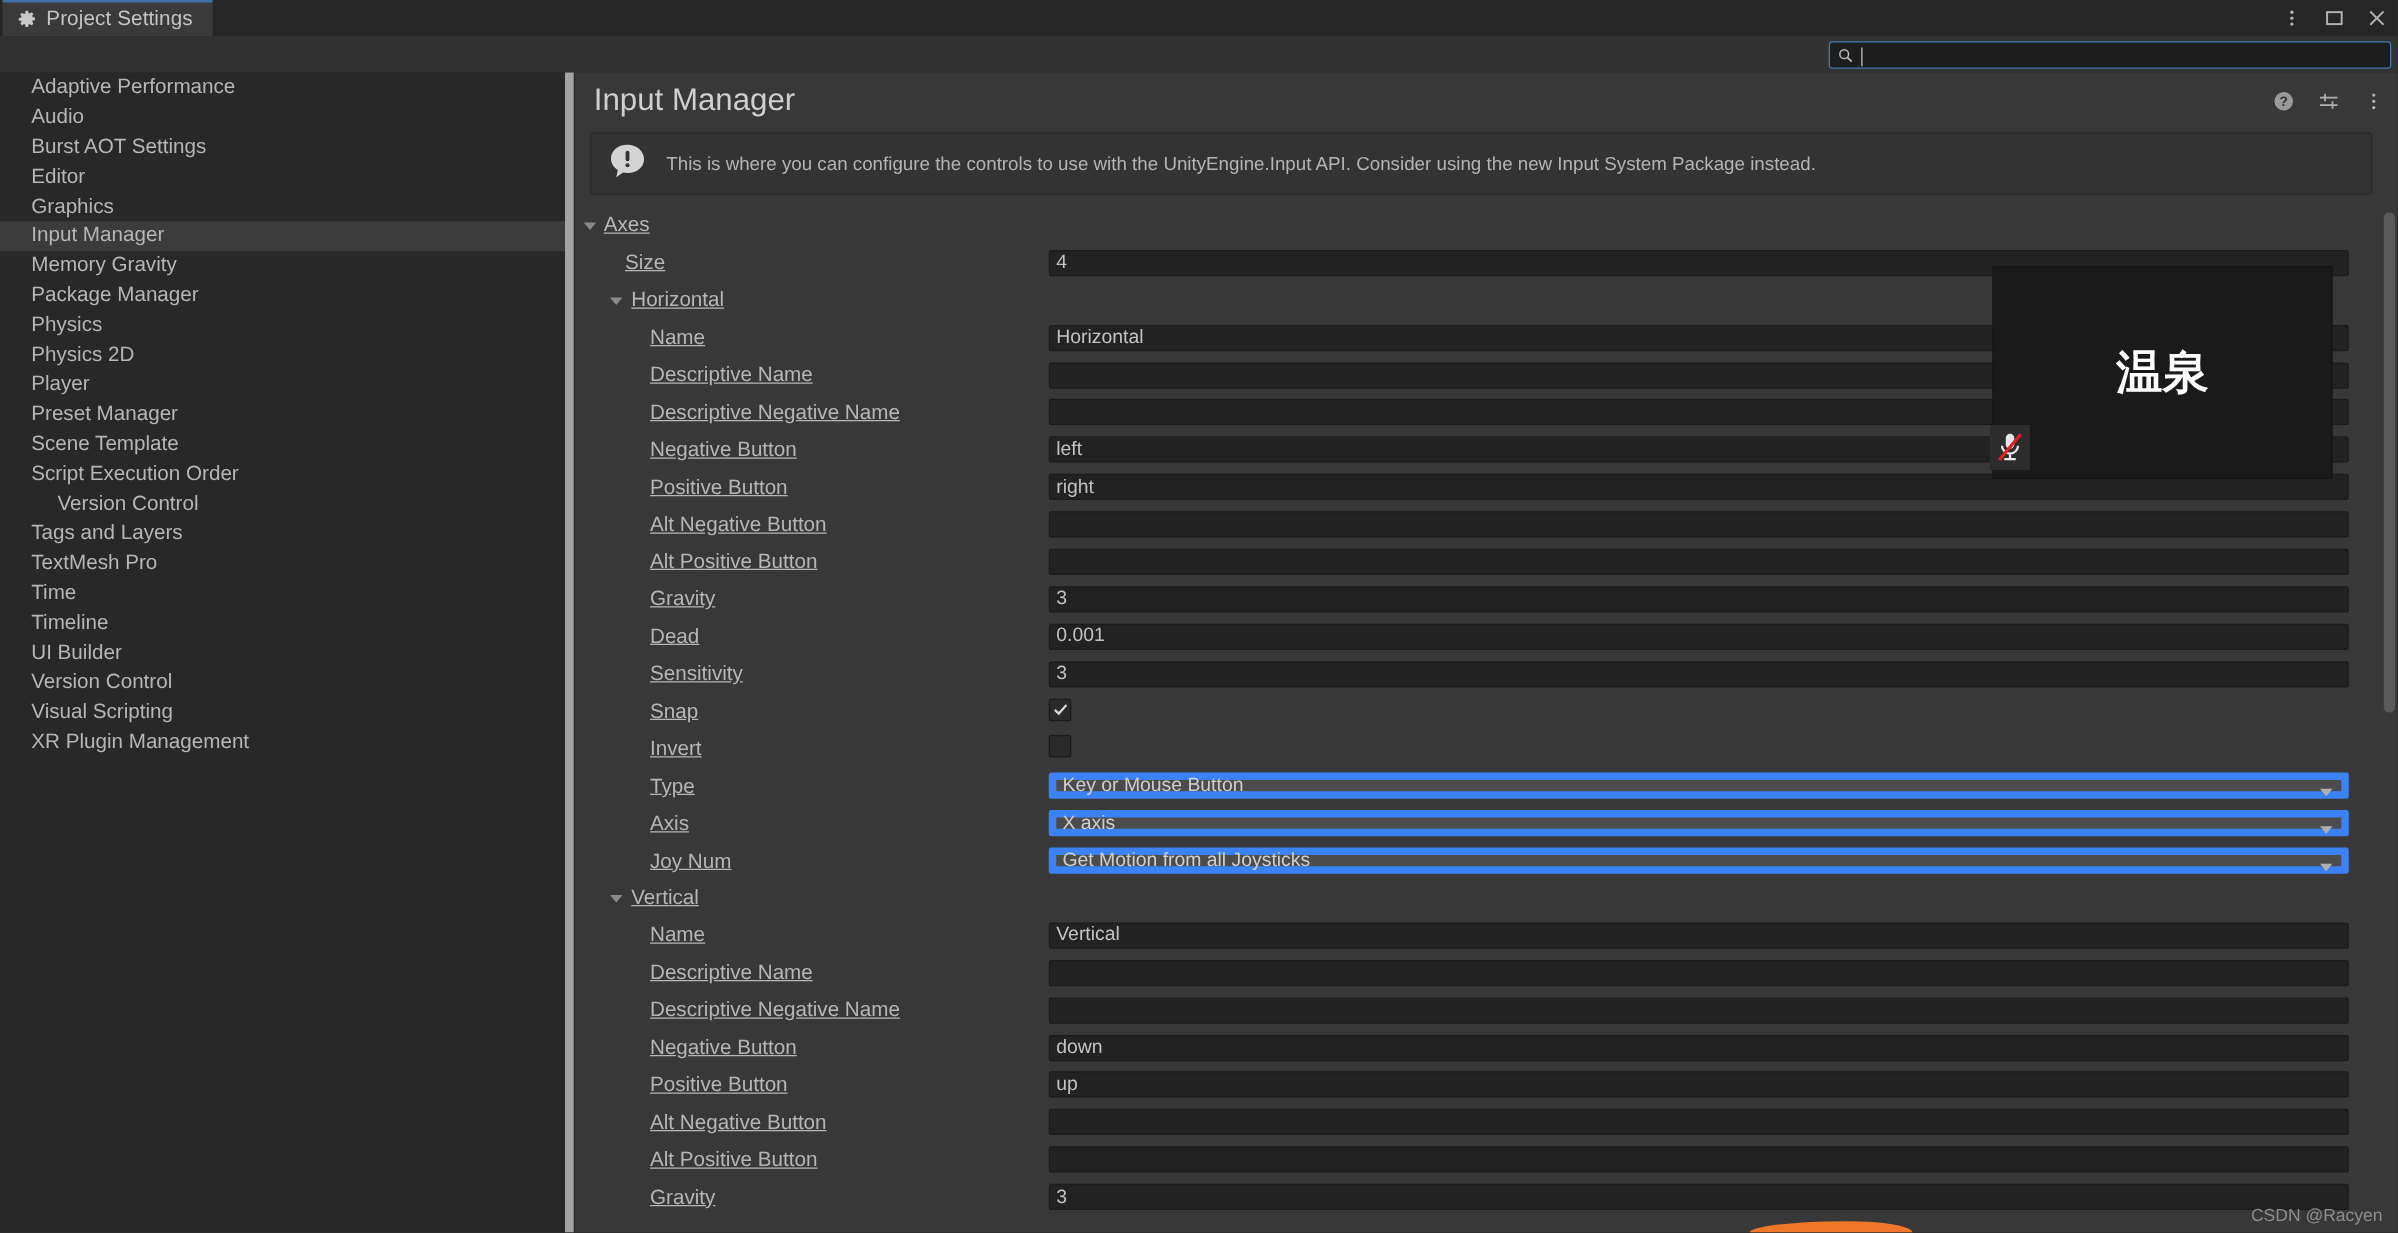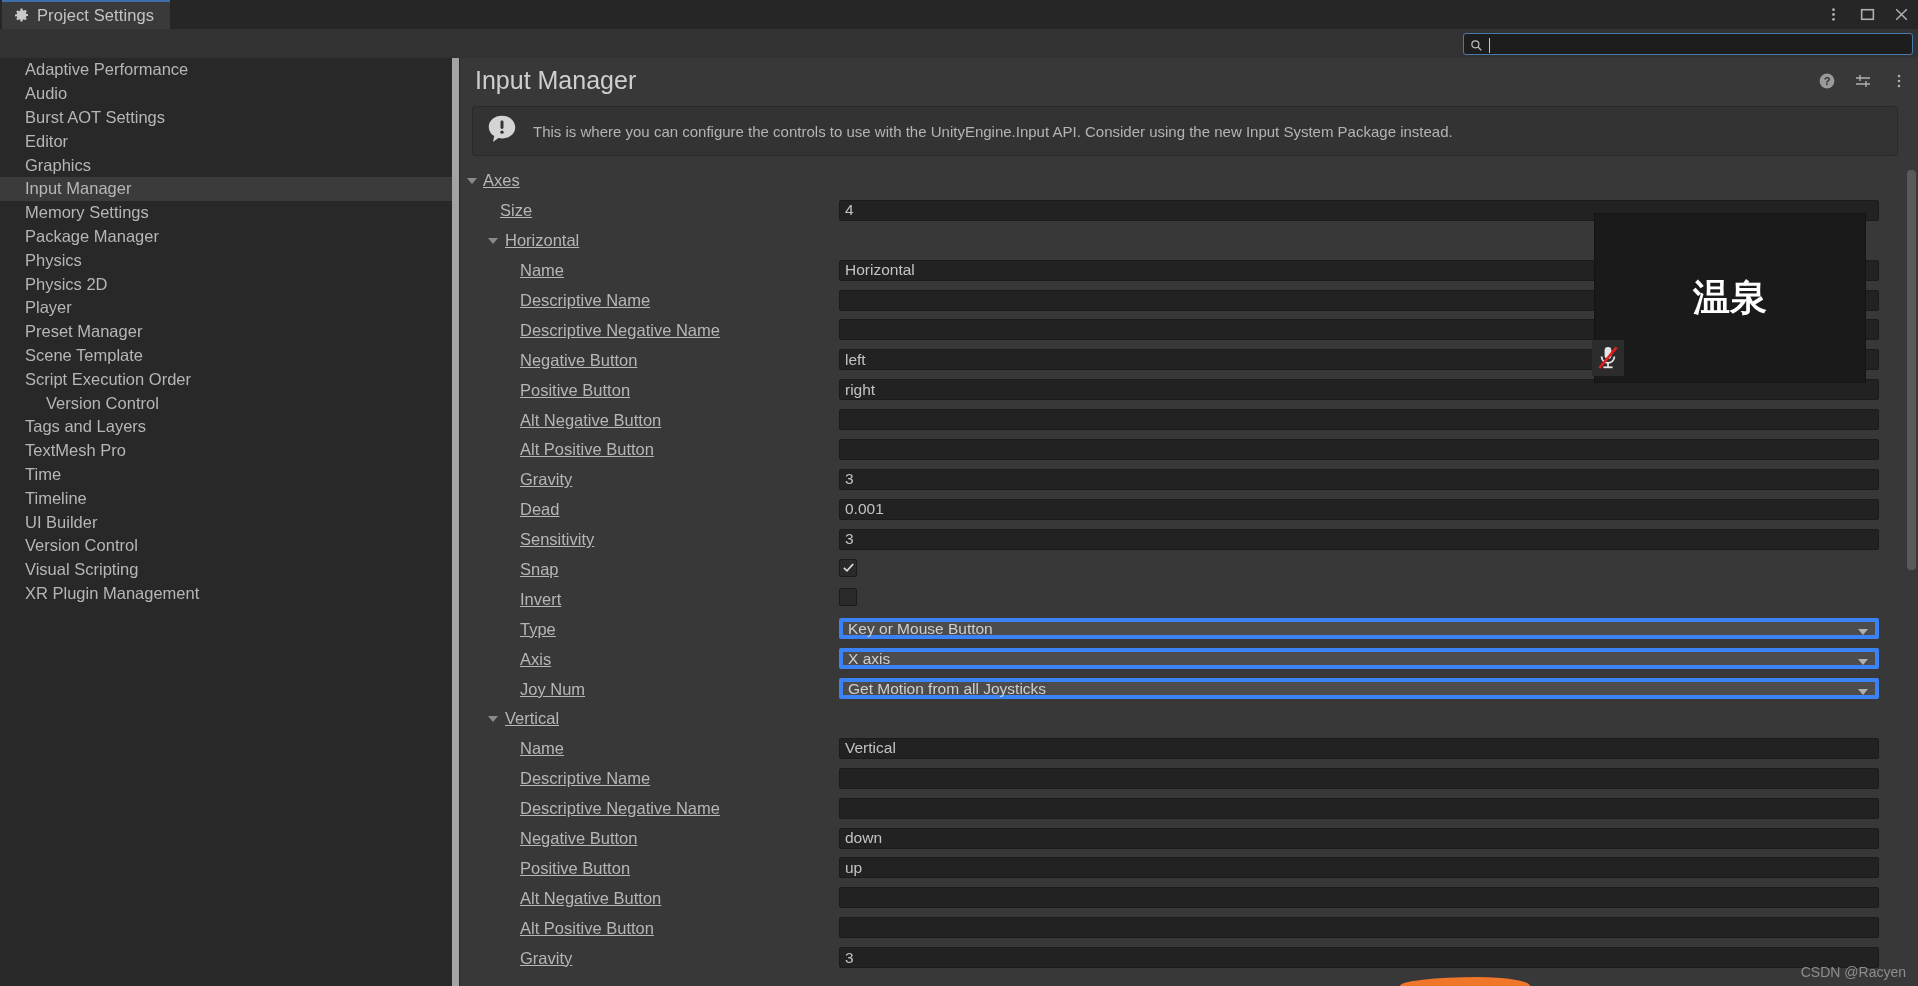--- a/index.html
+++ b/index.html
@@ -140,21 +140,21 @@
     border:1px solid #1b1b1b;
     border-radius:2px;
     display:flex; align-items:center;
     padding:0 5px;
     font-size:15.5px; color:#c3c3c3;
     top:4px;
   }
   .dropdown {
     position:absolute; left:379px; width:1040px; height:21px;
     background:#4c4c4c;
-    border:4px solid #3b82f6;
+    border:6px solid #3b82f6;
     border-radius:2px;
     display:flex; align-items:center;
     padding:0 5px;
     font-size:15.5px; color:#cfcfcf;
     top:4px;
   }
   .dropdown .dd-arrow {
     position:absolute; right:7px; top:7px;
     width:0; height:0;
     border-left:5.5px solid transparent;
@@ -278,21 +278,21 @@
     <div class="nav-item">
       <span>Editor</span>
     </div>
     <div class="nav-item">
       <span>Graphics</span>
     </div>
     <div class="nav-item selected">
       <span>Input Manager</span>
     </div>
     <div class="nav-item">
-      <span>Memory Settings</span>
+      <span>Memory Gravity</span>
     </div>
     <div class="nav-item">
       <span>Package Manager</span>
     </div>
     <div class="nav-item">
       <span>Physics</span>
     </div>
     <div class="nav-item">
       <span>Physics 2D</span>
     </div>

